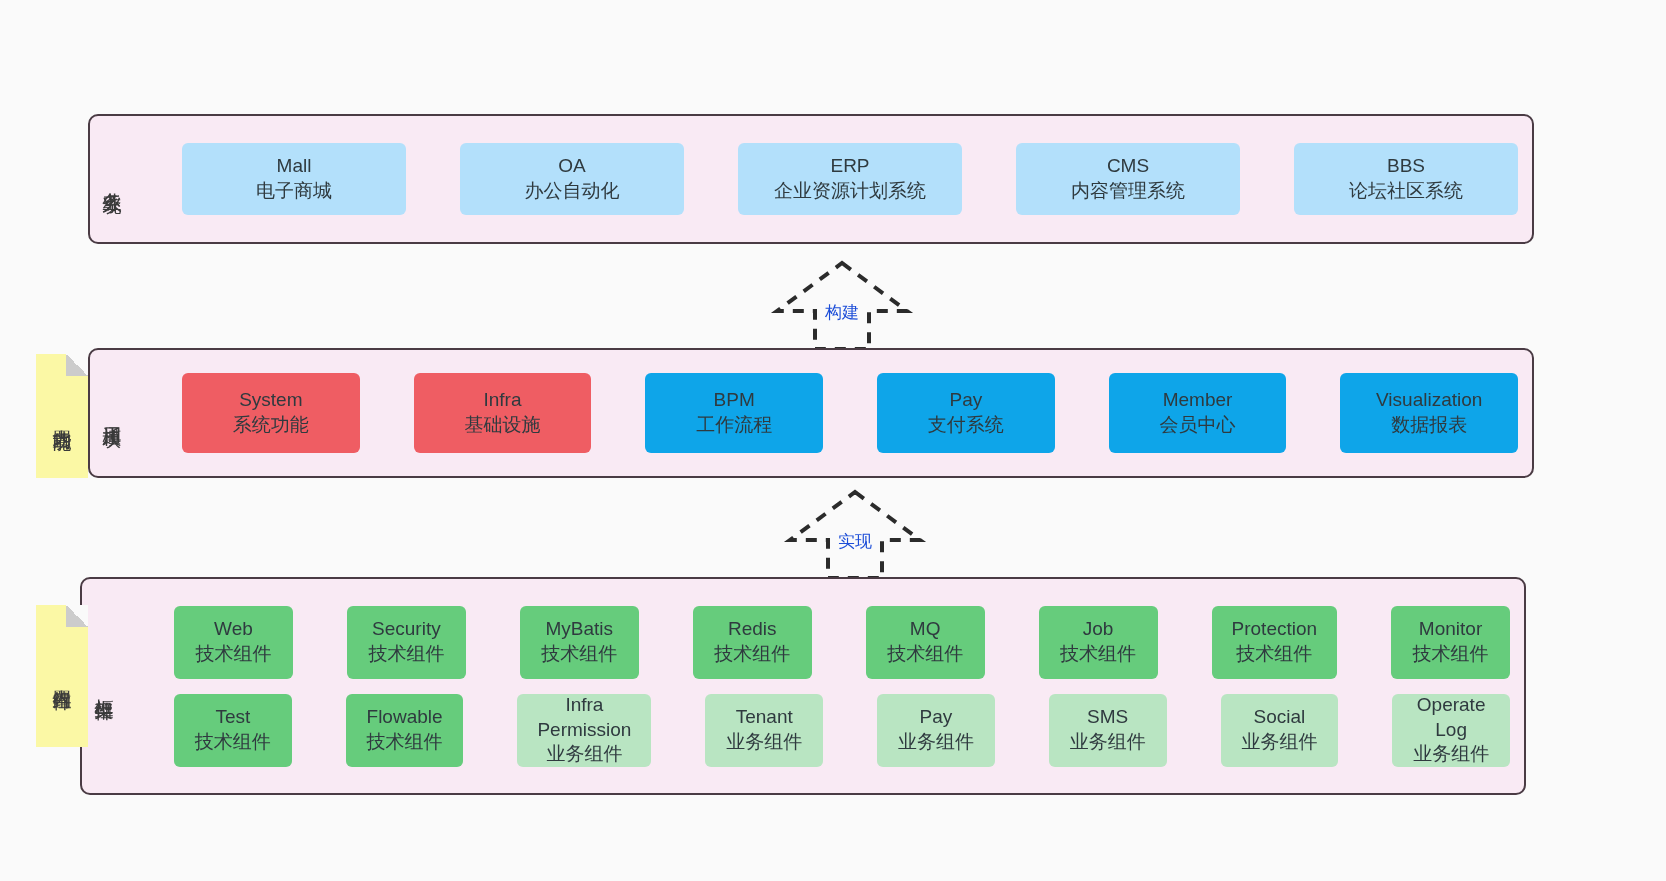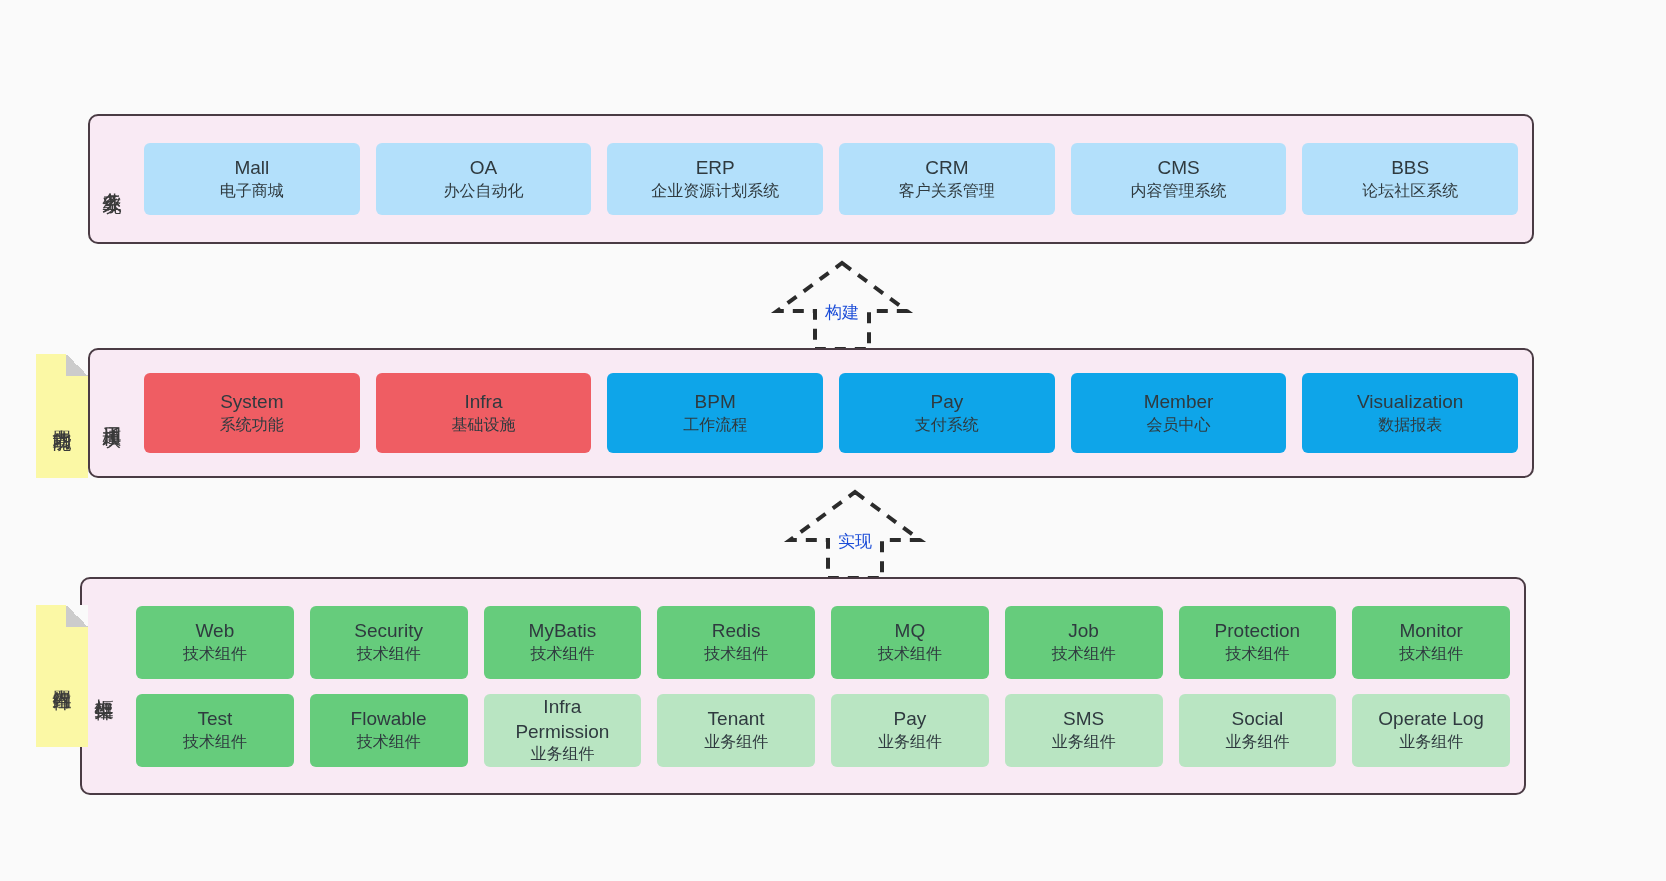--- a/index.html
+++ b/index.html
@@ -67,23 +67,24 @@
     border-radius: 6px;
     display: flex;
     flex-direction: column;
     align-items: center;
     justify-content: center;
     text-align: center;
     color: #2f3a3f;
     line-height: 1.30;
     padding: 6px 20px;
     user-select: none;
+    margin-left: 38px;
   }
   .cell .t1 { font-size: 19px; }
-  .cell .t2 { font-size: 16px; }
+  .cell .t2 { font-size: 19px; }
 
   
   .c-blue        { background: #b3e0fb; }
   .c-red-strong  { background: #ef5d63; }
   .c-red-light   { background: #0ea5e9; }
   .c-green-strong{ background: #66cc7c; }
   .c-green-light { background: #b9e5c2; }
 
   
   #layer-business {
@@ -167,24 +168,20 @@
         </div>
         <div class="cell c-blue">
           <div class="t1">OA</div>
           <div class="t2">办公自动化</div>
         </div>
         <div class="cell c-blue">
           <div class="t1">ERP</div>
           <div class="t2">企业资源计划系统</div>
         </div>
         <div class="cell c-blue">
-          <div class="t1">CRM</div>
-          <div class="t2">客户关系管理</div>
-        </div>
-        <div class="cell c-blue">
           <div class="t1">CMS</div>
           <div class="t2">内容管理系统</div>
         </div>
         <div class="cell c-blue">
           <div class="t1">BBS</div>
           <div class="t2">论坛社区系统</div>
         </div>
       </div>
   </div>
 

